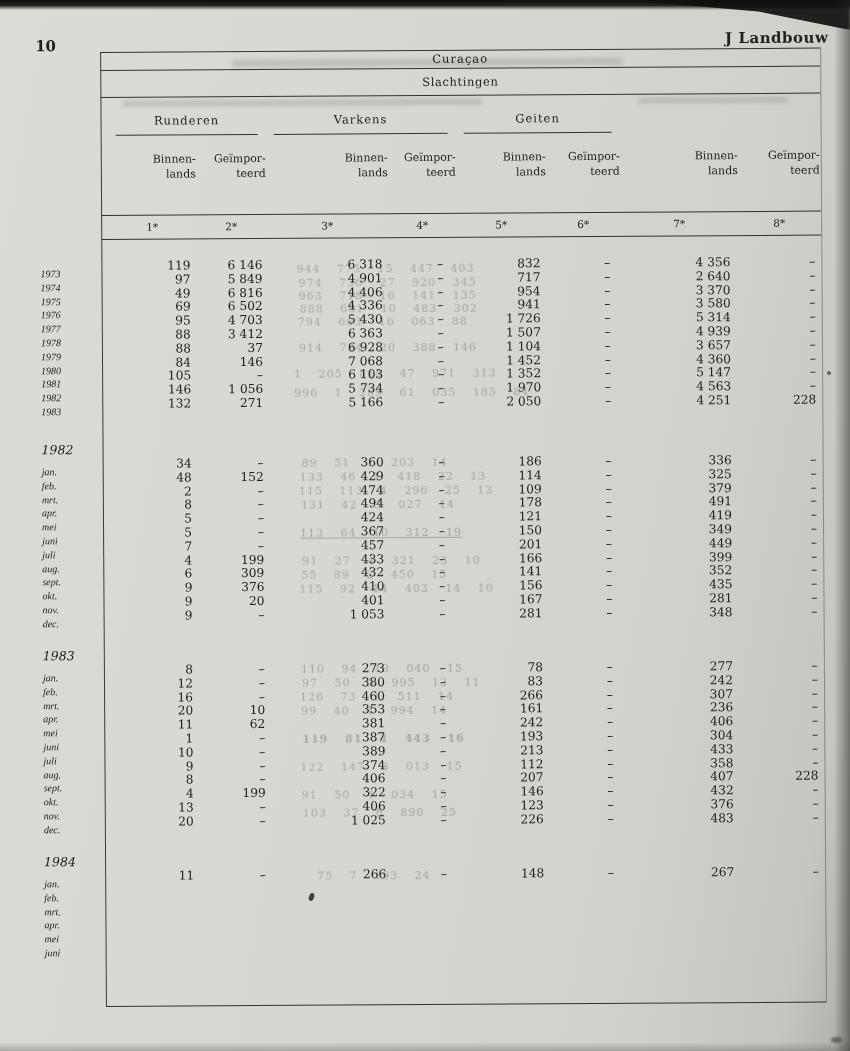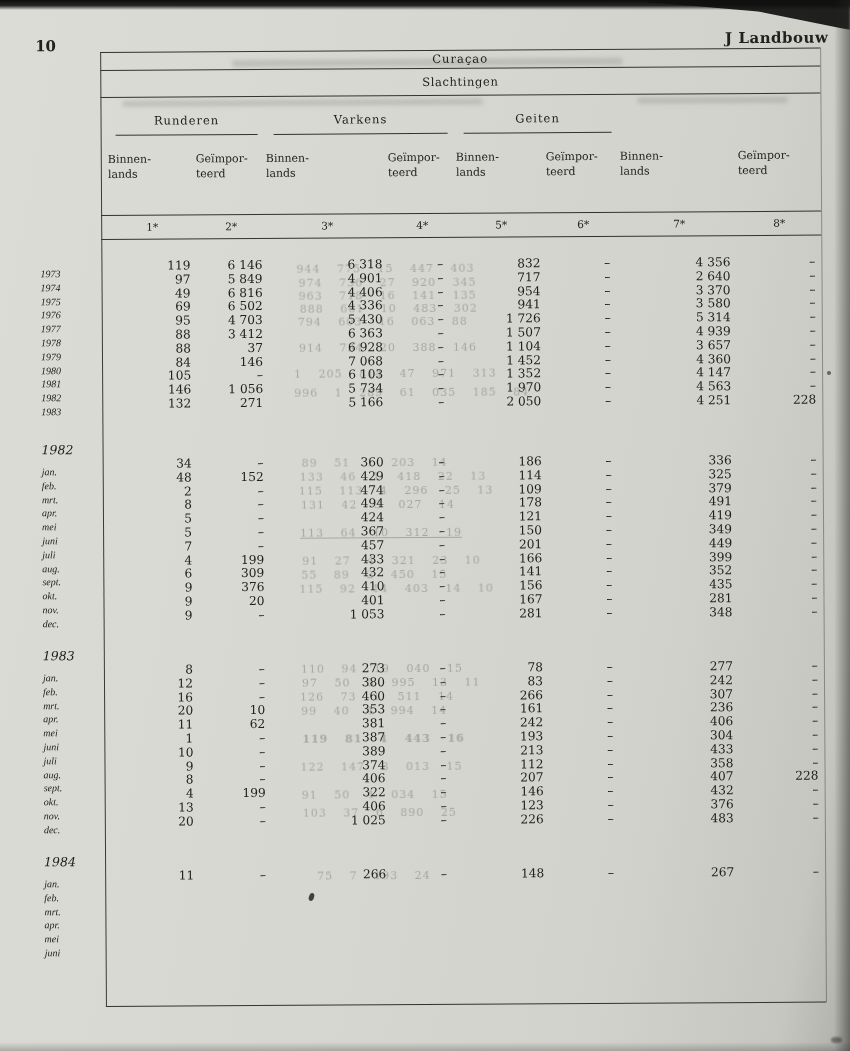--- a/index.html
+++ b/index.html
@@ -19,21 +19,21 @@
   .vr{left:823px;top:50px;height:955px;opacity:.45;}
 
   .region-title{position:absolute;left:103px;top:52px;width:720px;text-align:center;font-size:11.5px;letter-spacing:1px;}
   .subject-title{position:absolute;left:103px;top:75px;width:720px;text-align:center;font-size:11.5px;letter-spacing:.6px;}
 
   .group-row{position:absolute;left:110px;top:96px;width:712px;display:grid;grid-template-columns:158px 190px 164px 200px;}
   .group-cell{margin:0 8px;border-bottom:1px solid #32322e;text-align:center;font-size:11.5px;letter-spacing:1px;padding:16px 0 7px;}
 
   .subhead-row{position:absolute;left:110px;top:151px;width:712px;display:grid;
     grid-template-columns:88px 70px 122px 68px 90px 74px 118px 82px;}
-  .sh-cell{text-align:left;font-size:11px;line-height:14.5px;}
+  .sh-cell{text-align:right;font-size:11px;line-height:14.5px;}
 
   .colnum-row{position:absolute;left:110px;top:219px;width:712px;display:grid;
     grid-template-columns:88px 70px 122px 68px 90px 74px 118px 82px;}
   .cn{text-align:center;font-size:10.5px;}
 
   .block{position:absolute;left:110px;width:712px;}
   .sec-0{top:258px}.sec-1{top:440px}.sec-2{top:646px}.sec-3{top:852px}
   .block-label{font-style:italic;font-size:12.5px;height:16px;margin-left:-68px;}
   .data-row{position:relative;display:grid;grid-template-columns:88px 70px 122px 68px 90px 74px 118px 82px;
     height:13.8px;line-height:13.8px;font-size:12.2px;}
@@ -230,21 +230,21 @@
             <span class="cell c8">–</span>
           </div>
           <div class="data-row">
             <span class="row-label">1981</span>
             <span class="cell c1">105</span>
             <span class="cell c2">–</span>
             <span class="cell c3">6 103</span>
             <span class="cell c4">–</span>
             <span class="cell c5">1 352</span>
             <span class="cell c6">–</span>
-            <span class="cell c7">4 147</span>
+            <span class="cell c7">5 147</span>
             <span class="cell c8">–</span>
           </div>
           <div class="data-row">
             <span class="row-label">1982</span>
             <span class="cell c1">146</span>
             <span class="cell c2">1 056</span>
             <span class="cell c3">5 734</span>
             <span class="cell c4">–</span>
             <span class="cell c5">1 970</span>
             <span class="cell c6">–</span>

